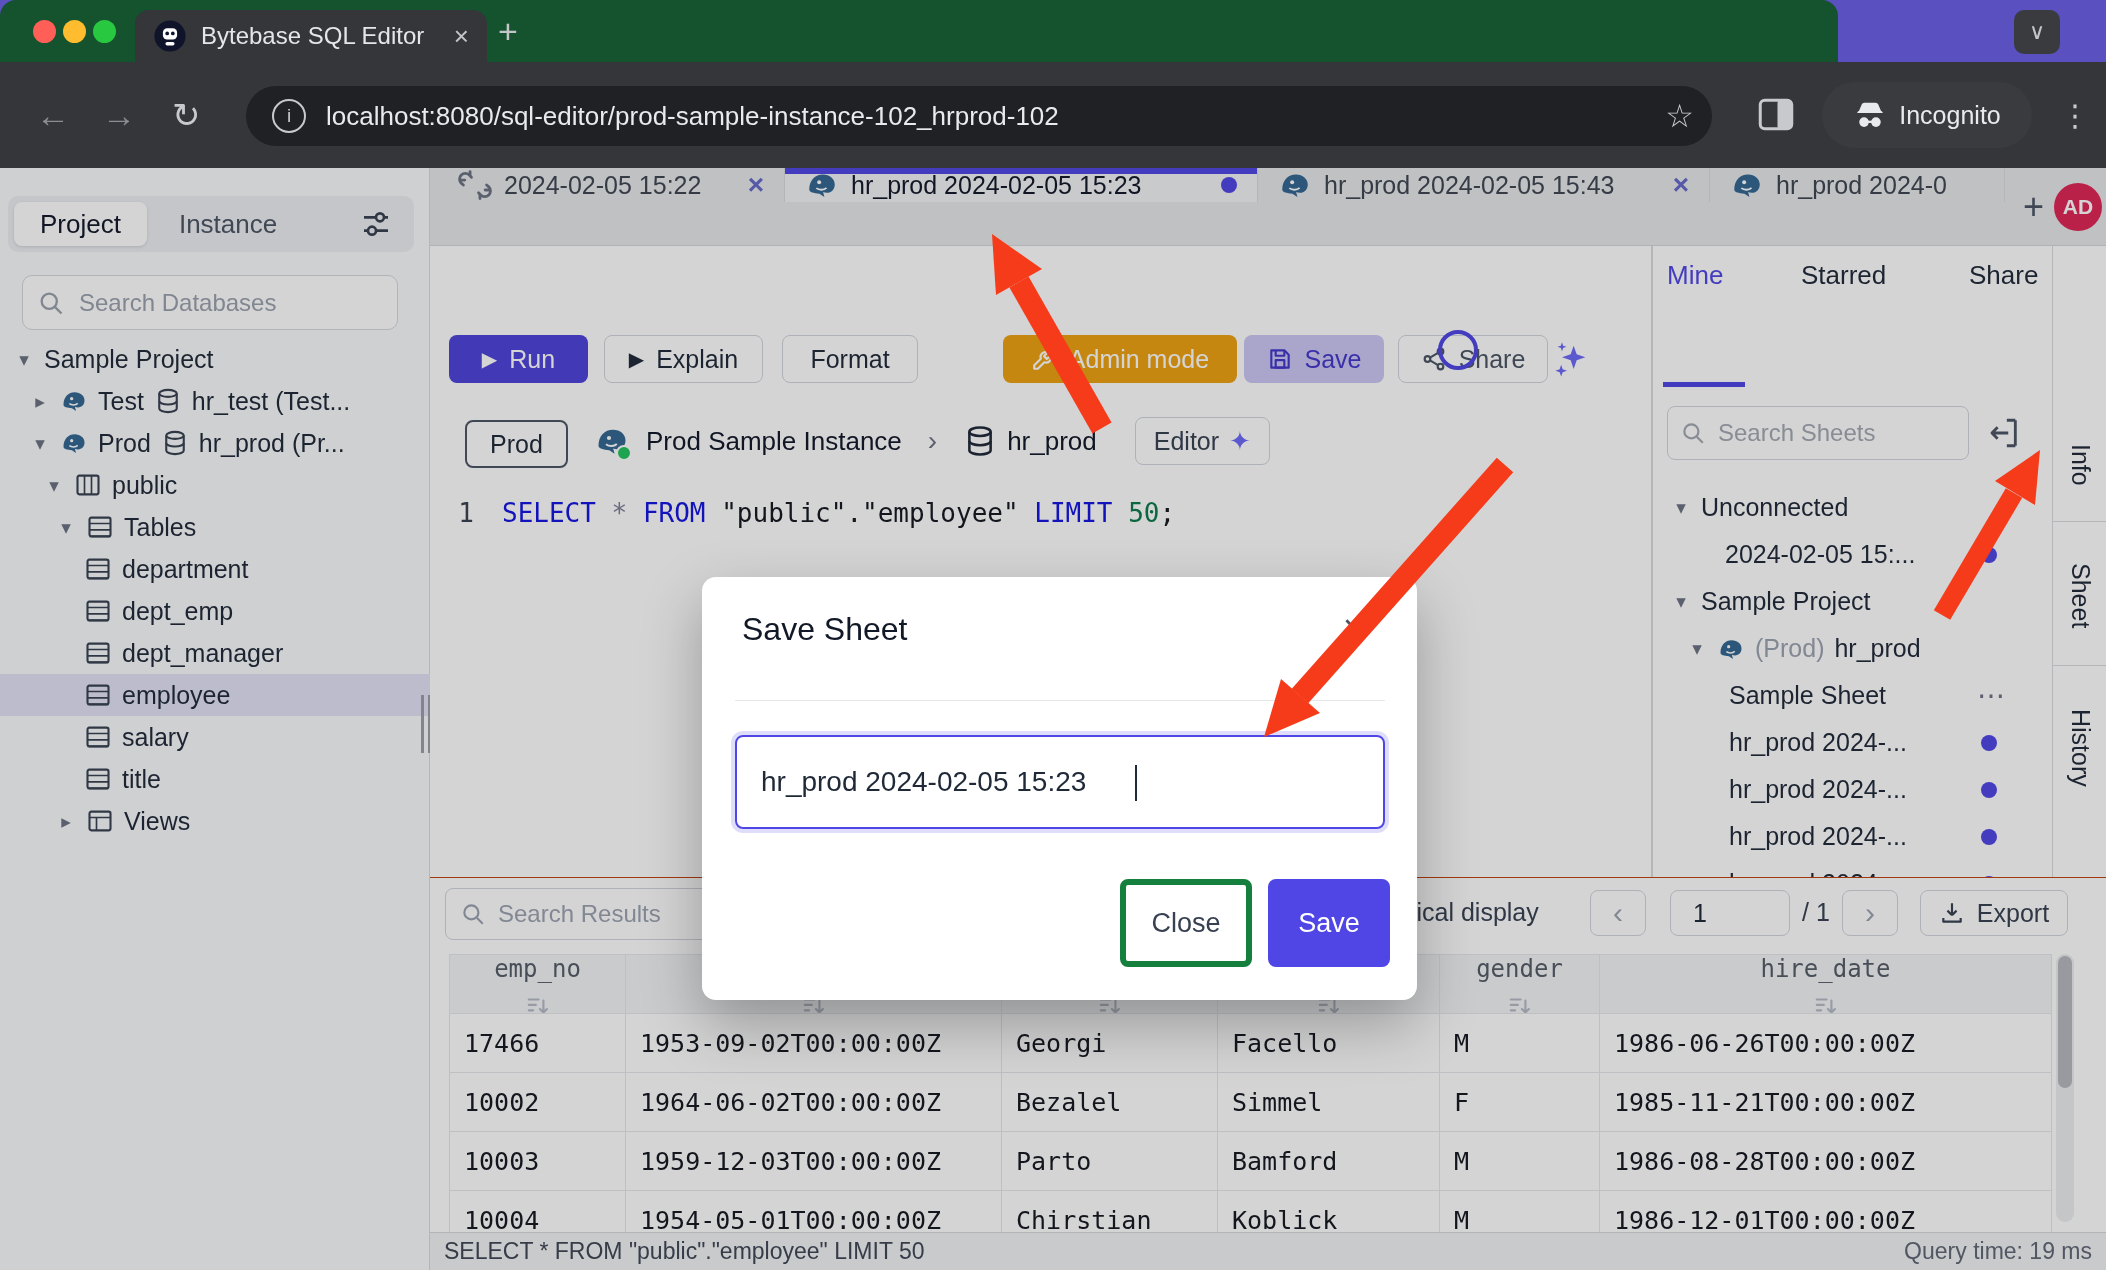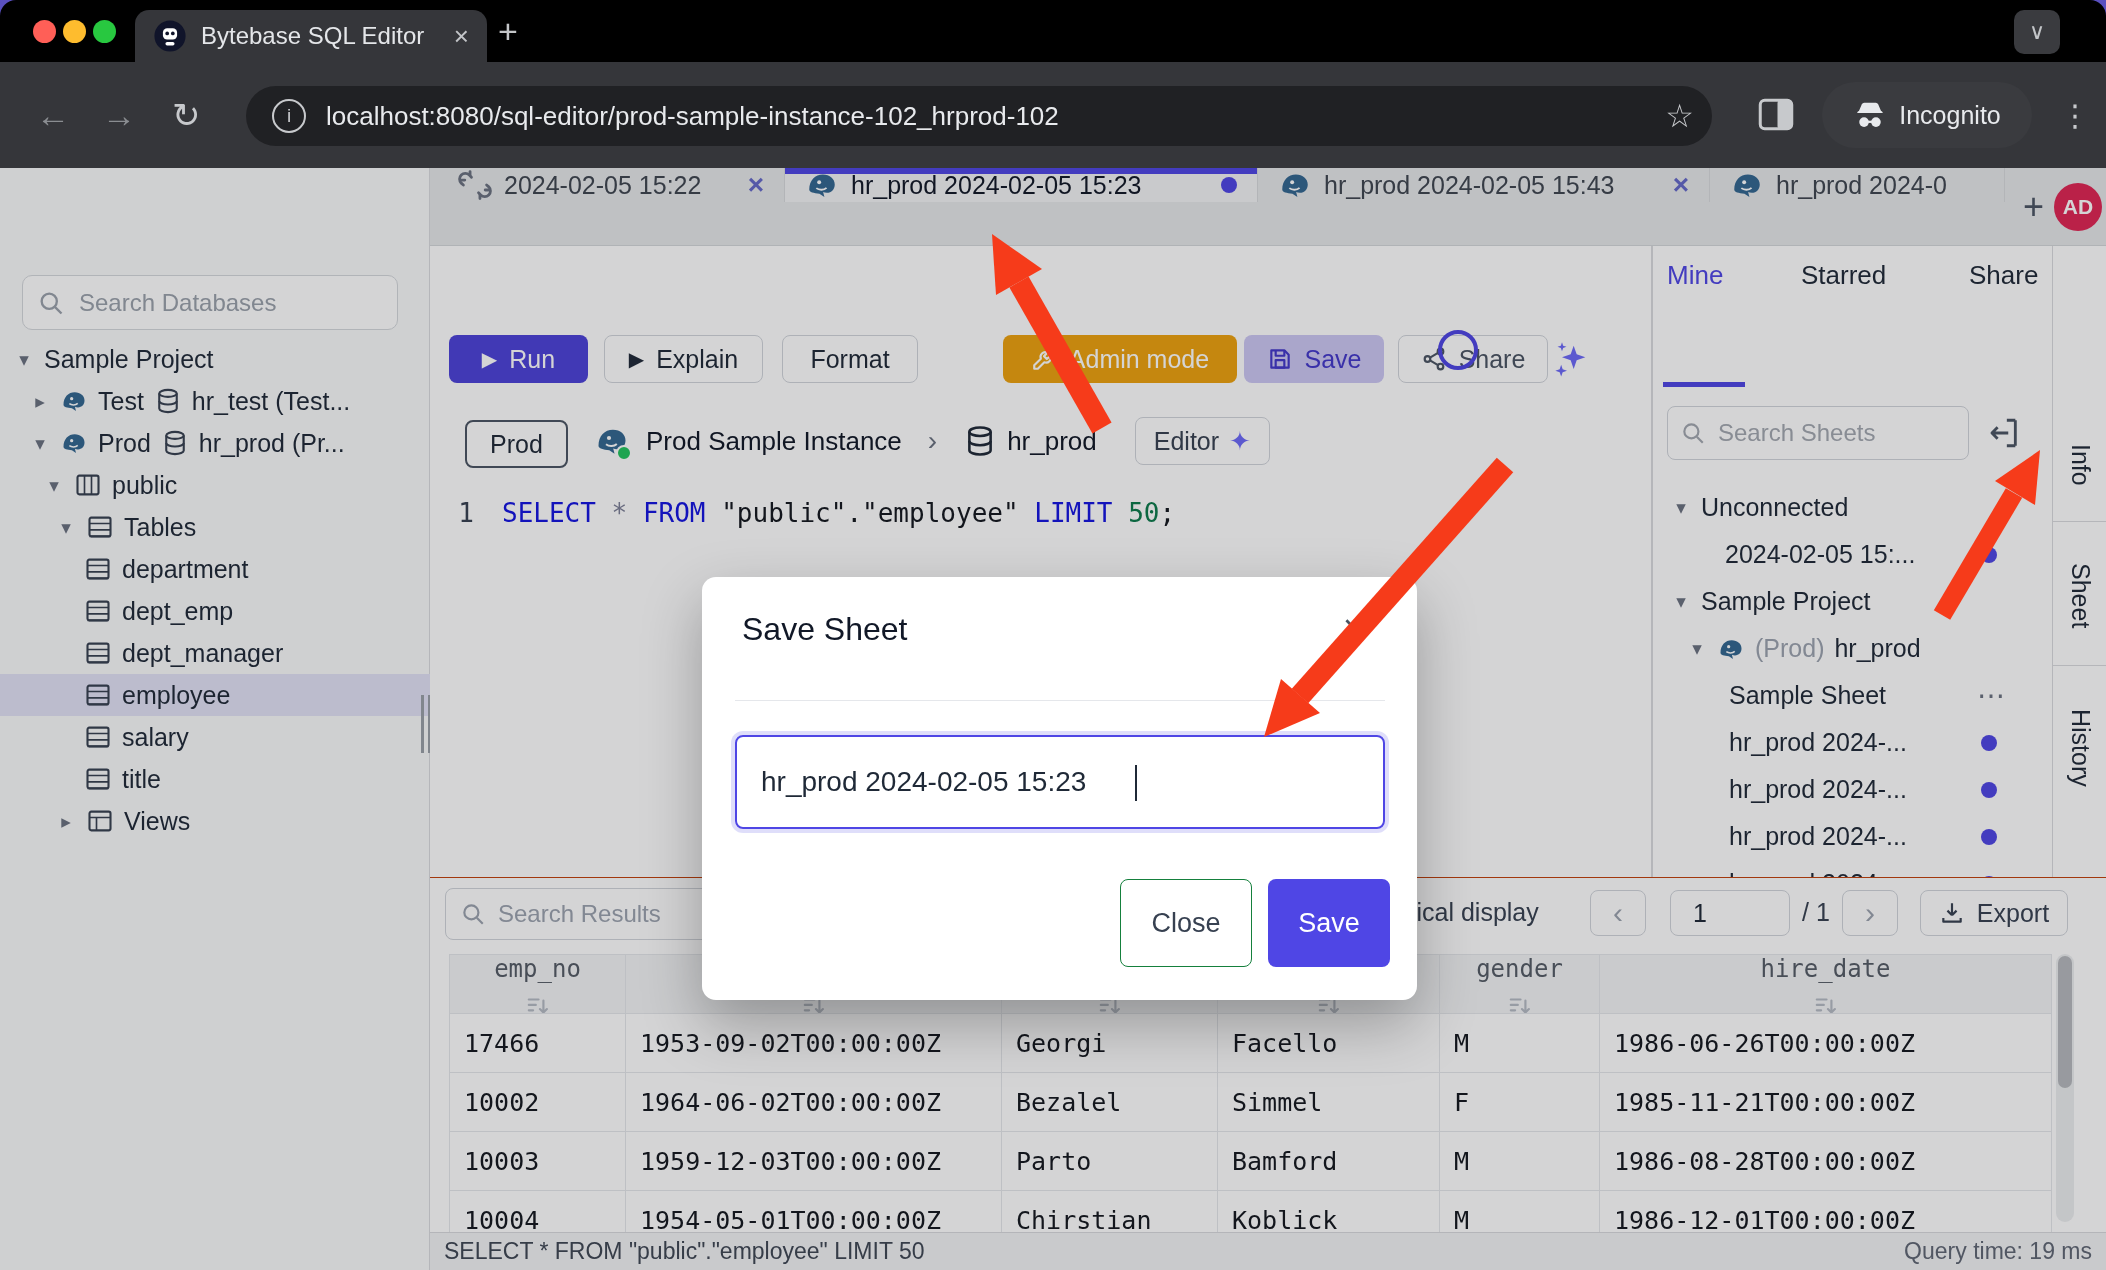--- a/index.html
+++ b/index.html
@@ -1,18 +1,18 @@
 <!DOCTYPE html>
 <html><head>
 <meta charset="utf-8">
 <style>
   html,body{margin:0;padding:0;background:#5a50c0;font-family:"Liberation Sans",sans-serif;}
   .screen{position:relative;width:2106px;height:1270px;overflow:hidden;background:#5a50c0;}
   
-  .chrome-tabstrip{position:absolute;left:0;top:0;width:2106px;height:62px;background:#000000;border-radius:16px 16px 0 0;}
+  .chrome-tabstrip{position:absolute;left:0;top:0;width:1838px;height:62px;background:#14532d;border-radius:16px 16px 0 0;}
   .traffic{position:absolute;top:20px;width:23px;height:23px;border-radius:50%;}
   .chrome-tab{position:absolute;left:135px;top:10px;width:352px;height:52px;background:#35363a;border-radius:14px 14px 0 0;display:flex;align-items:center;gap:14px;padding:0 18px;box-sizing:border-box;color:#e4e6e9;font-size:24px;}
   .chrome-toolbar{position:absolute;left:0;top:62px;width:2106px;height:106px;background:#35363a;}
   .nav-ico{position:absolute;top:0;height:106px;display:flex;align-items:center;font-size:34px;color:#8a8d91;}
   .url-pill{position:absolute;left:246px;top:24px;width:1466px;height:60px;background:#202124;border-radius:30px;display:flex;align-items:center;color:#e8eaed;}
   .incog{position:absolute;left:1822px;top:20px;width:210px;height:66px;background:#3a3b3f;border-radius:33px;display:flex;align-items:center;justify-content:center;gap:12px;color:#e8eaed;font-size:25px;}
   .win-chev{position:absolute;left:2014px;top:10px;width:46px;height:44px;background:#3a3b3f;border-radius:10px;color:#c3c5c8;display:flex;align-items:center;justify-content:center;font-size:22px;}
   
   .app{position:absolute;left:0;top:168px;width:2106px;height:1102px;background:#ffffff;}
   
@@ -103,21 +103,21 @@
   
   .overlay{position:absolute;left:0;top:168px;width:2106px;height:1102px;background:rgba(15,17,22,.18);z-index:50;}
   .modal{position:absolute;left:702px;top:577px;width:715px;height:423px;background:#fff;border-radius:14px;box-shadow:0 24px 60px rgba(0,0,0,.28);z-index:60;}
   .modal-title{position:absolute;left:40px;top:34px;font-size:32px;color:#111827;}
   .modal-x{position:absolute;right:52px;top:30px;font-size:38px;color:#4b5563;font-weight:300;}
   .modal-div{position:absolute;left:33px;top:123px;width:650px;height:1px;background:#e5e7eb;}
   .modal-input-wrap{position:absolute;left:33px;top:158px;width:650px;height:94px;border:2px solid #4f46e5;border-radius:8px;box-shadow:0 0 0 4px rgba(79,70,229,.18);box-sizing:border-box;display:flex;align-items:center;}
   .modal-input-wrap input{border:none;outline:none;font-size:28px;color:#1f2937;width:92%;padding-left:24px;background:transparent;font-family:"Liberation Sans",sans-serif;}
   .modal-caret{position:absolute;left:398px;top:28px;width:2px;height:36px;background:#1f2937;}
   .m-btn{position:absolute;top:302px;height:88px;border-radius:8px;display:flex;align-items:center;justify-content:center;font-size:27px;box-sizing:border-box;}
-  .m-close{left:418px;width:132px;background:#fff;border:1px solid #15803d;color:#374151;}
+  .m-close{left:418px;width:132px;background:#fff;border:6px solid #15803d;color:#374151;}
   .m-save{left:566px;width:122px;background:#4f46e5;color:#fff;}
   .arrows{position:absolute;left:0;top:0;width:2106px;height:1270px;z-index:70;pointer-events:none;}
 </style>
 </head>
 <body>
 
 <div class="screen">
 
   <div class="chrome-tabstrip">
     <span class="traffic" style="left:33px;background:#ff5f57;"></span>
@@ -164,20 +164,31 @@
           </svg>
       </span>
       <span>Incognito</span>
     </div>
     <span class="nav-ico" style="left:2060px;color:#c7c9cc;font-size:30px;">⋮</span>
   </div>
 
   <div class="app">
 
     <div class="sidebar">
+      <div class="side-tabs">
+        <div class="side-tab active">Project</div>
+        <div class="side-tab">Instance</div>
+        <span style="position:absolute;right:22px;width:32px;height:32px;">
+          <svg viewBox="0 0 24 24" fill="none" stroke="#374151" stroke-width="2">
+              <path d="M3 7h18M3 17h18"></path>
+              <circle cx="15" cy="7" r="3" fill="#eceef1"></circle>
+              <circle cx="9" cy="17" r="3" fill="#eceef1"></circle>
+            </svg>
+        </span>
+      </div>
       <div class="side-search">
         <span style="width:28px;height:28px;flex:0 0 auto;">
           <svg viewBox="0 0 24 24" fill="none" stroke="#9aa1ab" stroke-width="2">
               <circle cx="10.5" cy="10.5" r="6.5"></circle>
               <path d="M15.5 15.5L21 21"></path>
             </svg>
         </span>
         <input placeholder="Search Databases" style="">
       </div>
       <div id="db-tree">

